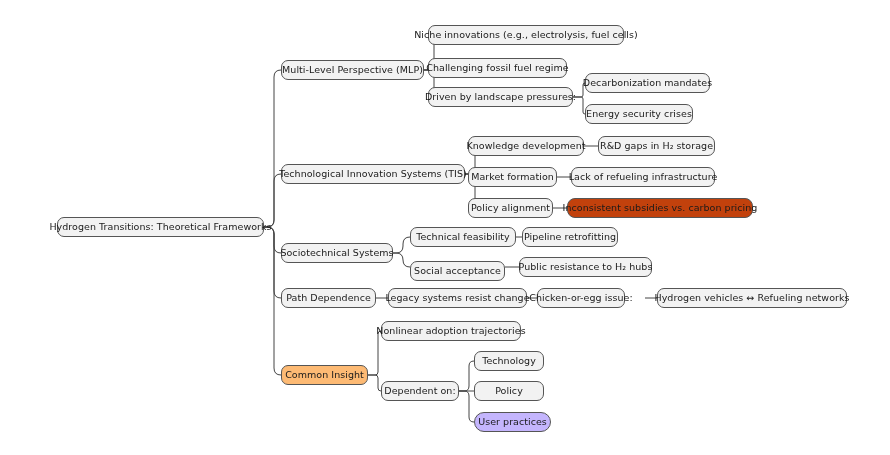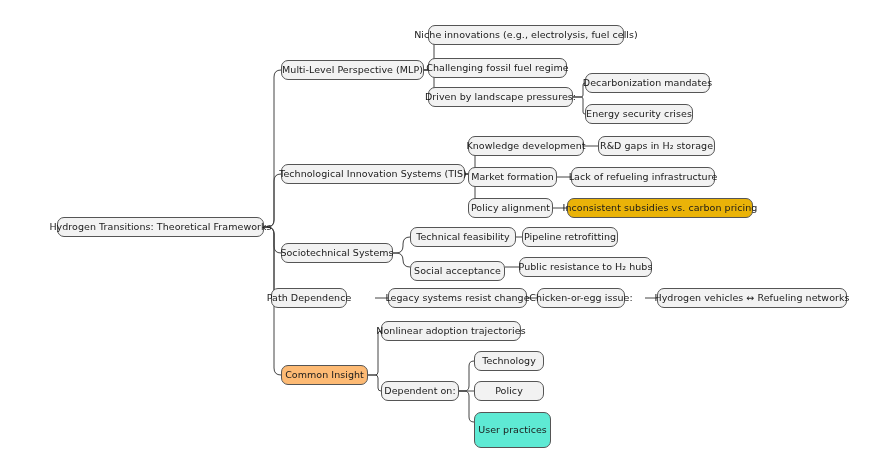--- a/index.html
+++ b/index.html
@@ -87,30 +87,30 @@
       <div class="node" style="left: 428px; top: 58px; width: 139px; height: 20px; background: rgb(242, 242, 242); border-color: rgb(85, 85, 85); color: rgb(26, 26, 26);">Challenging fossil fuel regime</div>
       <div class="node" style="left: 428px; top: 87px; width: 145px; height: 20px; background: rgb(242, 242, 242); border-color: rgb(85, 85, 85); color: rgb(26, 26, 26);">Driven by landscape pressures:</div>
       <div class="node" style="left: 585px; top: 73px; width: 125px; height: 20px; background: rgb(242, 242, 242); border-color: rgb(85, 85, 85); color: rgb(26, 26, 26);">Decarbonization mandates</div>
       <div class="node" style="left: 585px; top: 104px; width: 108px; height: 20px; background: rgb(242, 242, 242); border-color: rgb(85, 85, 85); color: rgb(26, 26, 26);">Energy security crises</div>
       <div class="node" style="left: 281px; top: 164px; width: 184px; height: 20px; background: rgb(242, 242, 242); border-color: rgb(85, 85, 85); color: rgb(26, 26, 26);">Technological Innovation Systems (TIS)</div>
       <div class="node" style="left: 468px; top: 136px; width: 116px; height: 20px; background: rgb(242, 242, 242); border-color: rgb(85, 85, 85); color: rgb(26, 26, 26);">Knowledge development</div>
       <div class="node" style="left: 598px; top: 136px; width: 117px; height: 20px; background: rgb(242, 242, 242); border-color: rgb(85, 85, 85); color: rgb(26, 26, 26);">R&amp;D gaps in H₂ storage</div>
       <div class="node" style="left: 468px; top: 167px; width: 89px; height: 20px; background: rgb(242, 242, 242); border-color: rgb(85, 85, 85); color: rgb(26, 26, 26);">Market formation</div>
       <div class="node" style="left: 571px; top: 167px; width: 144px; height: 20px; background: rgb(242, 242, 242); border-color: rgb(85, 85, 85); color: rgb(26, 26, 26);">Lack of refueling infrastructure</div>
       <div class="node" style="left: 468px; top: 198px; width: 85px; height: 20px; background: rgb(242, 242, 242); border-color: rgb(85, 85, 85); color: rgb(26, 26, 26);">Policy alignment</div>
-      <div class="node" style="left: 567px; top: 198px; width: 186px; height: 20px; background: #eab308; border-color: rgb(85, 85, 85); color: rgb(26, 26, 26);">Inconsistent subsidies vs. carbon pricing</div>
+      <div class="node" style="left: 567px; top: 198px; width: 186px; height: 20px; background: #c2410c; border-color: rgb(85, 85, 85); color: rgb(26, 26, 26); border-radius: 8px;">Inconsistent subsidies vs. carbon pricing</div>
       <div class="node" style="left: 281px; top: 243px; width: 112px; height: 20px; background: rgb(242, 242, 242); border-color: rgb(85, 85, 85); color: rgb(26, 26, 26);">Sociotechnical Systems</div>
       <div class="node" style="left: 410px; top: 227px; width: 106px; height: 20px; background: rgb(242, 242, 242); border-color: rgb(85, 85, 85); color: rgb(26, 26, 26);">Technical feasibility</div>
       <div class="node" style="left: 522px; top: 227px; width: 96px; height: 20px; background: rgb(242, 242, 242); border-color: rgb(85, 85, 85); color: rgb(26, 26, 26);">Pipeline retrofitting</div>
       <div class="node" style="left: 410px; top: 261px; width: 95px; height: 20px; background: rgb(242, 242, 242); border-color: rgb(85, 85, 85); color: rgb(26, 26, 26);">Social acceptance</div>
       <div class="node" style="left: 519px; top: 257px; width: 133px; height: 20px; background: rgb(242, 242, 242); border-color: rgb(85, 85, 85); color: rgb(26, 26, 26);">Public resistance to H₂ hubs</div>
-      <div class="node" style="left: 271px; top: 288px; width: 76px; height: 20px; background: rgb(242, 242, 242); border-color: rgb(85, 85, 85); color: rgb(26, 26, 26);">Path Dependence</div>
+      <div class="node" style="left: 281px; top: 288px; width: 95px; height: 20px; background: rgb(242, 242, 242); border-color: rgb(85, 85, 85); color: rgb(26, 26, 26);">Path Dependence</div>
       <div class="node" style="left: 388px; top: 288px; width: 139px; height: 20px; background: rgb(242, 242, 242); border-color: rgb(85, 85, 85); color: rgb(26, 26, 26);">Legacy systems resist change</div>
       <div class="node" style="left: 537px; top: 288px; width: 88px; height: 20px; background: rgb(242, 242, 242); border-color: rgb(85, 85, 85); color: rgb(26, 26, 26);">Chicken-or-egg issue:</div>
       <div class="node" style="left: 657px; top: 288px; width: 190px; height: 20px; background: rgb(242, 242, 242); border-color: rgb(85, 85, 85); color: rgb(26, 26, 26);">Hydrogen vehicles ↔ Refueling networks</div>
       <div class="node" style="left: 281px; top: 365px; width: 87px; height: 20px; background: #fdba74; border-color: rgb(85, 85, 85); color: rgb(26, 26, 26); text-align: center;">Common Insight</div>
       <div class="node" style="left: 381px; top: 321px; width: 140px; height: 20px; background: rgb(242, 242, 242); border-color: rgb(85, 85, 85); color: rgb(26, 26, 26);">Nonlinear adoption trajectories</div>
       <div class="node" style="left: 381px; top: 381px; width: 78px; height: 20px; background: rgb(242, 242, 242); border-color: rgb(85, 85, 85); color: rgb(26, 26, 26);">Dependent on:</div>
       <div class="node" style="left: 474px; top: 351px; width: 70px; height: 20px; background: rgb(242, 242, 242); border-color: rgb(85, 85, 85); color: rgb(26, 26, 26);">Technology</div>
       <div class="node" style="left: 474px; top: 381px; width: 70px; height: 20px; background: rgb(242, 242, 242); border-color: rgb(85, 85, 85); color: rgb(26, 26, 26);">Policy</div>
-      <div class="node" style="left: 474px; top: 412px; width: 77px; height: 36px; background: #5eead4; border-color: rgb(85, 85, 85); color: rgb(26, 26, 26);">User practices</div>
+      <div class="node" style="left: 474px; top: 412px; width: 77px; height: 20px; background: #c4b5fd; border-color: rgb(85, 85, 85); color: rgb(26, 26, 26); border-radius: 10px;">User practices</div>
     </div>
 </div>
 
 </body></html>

